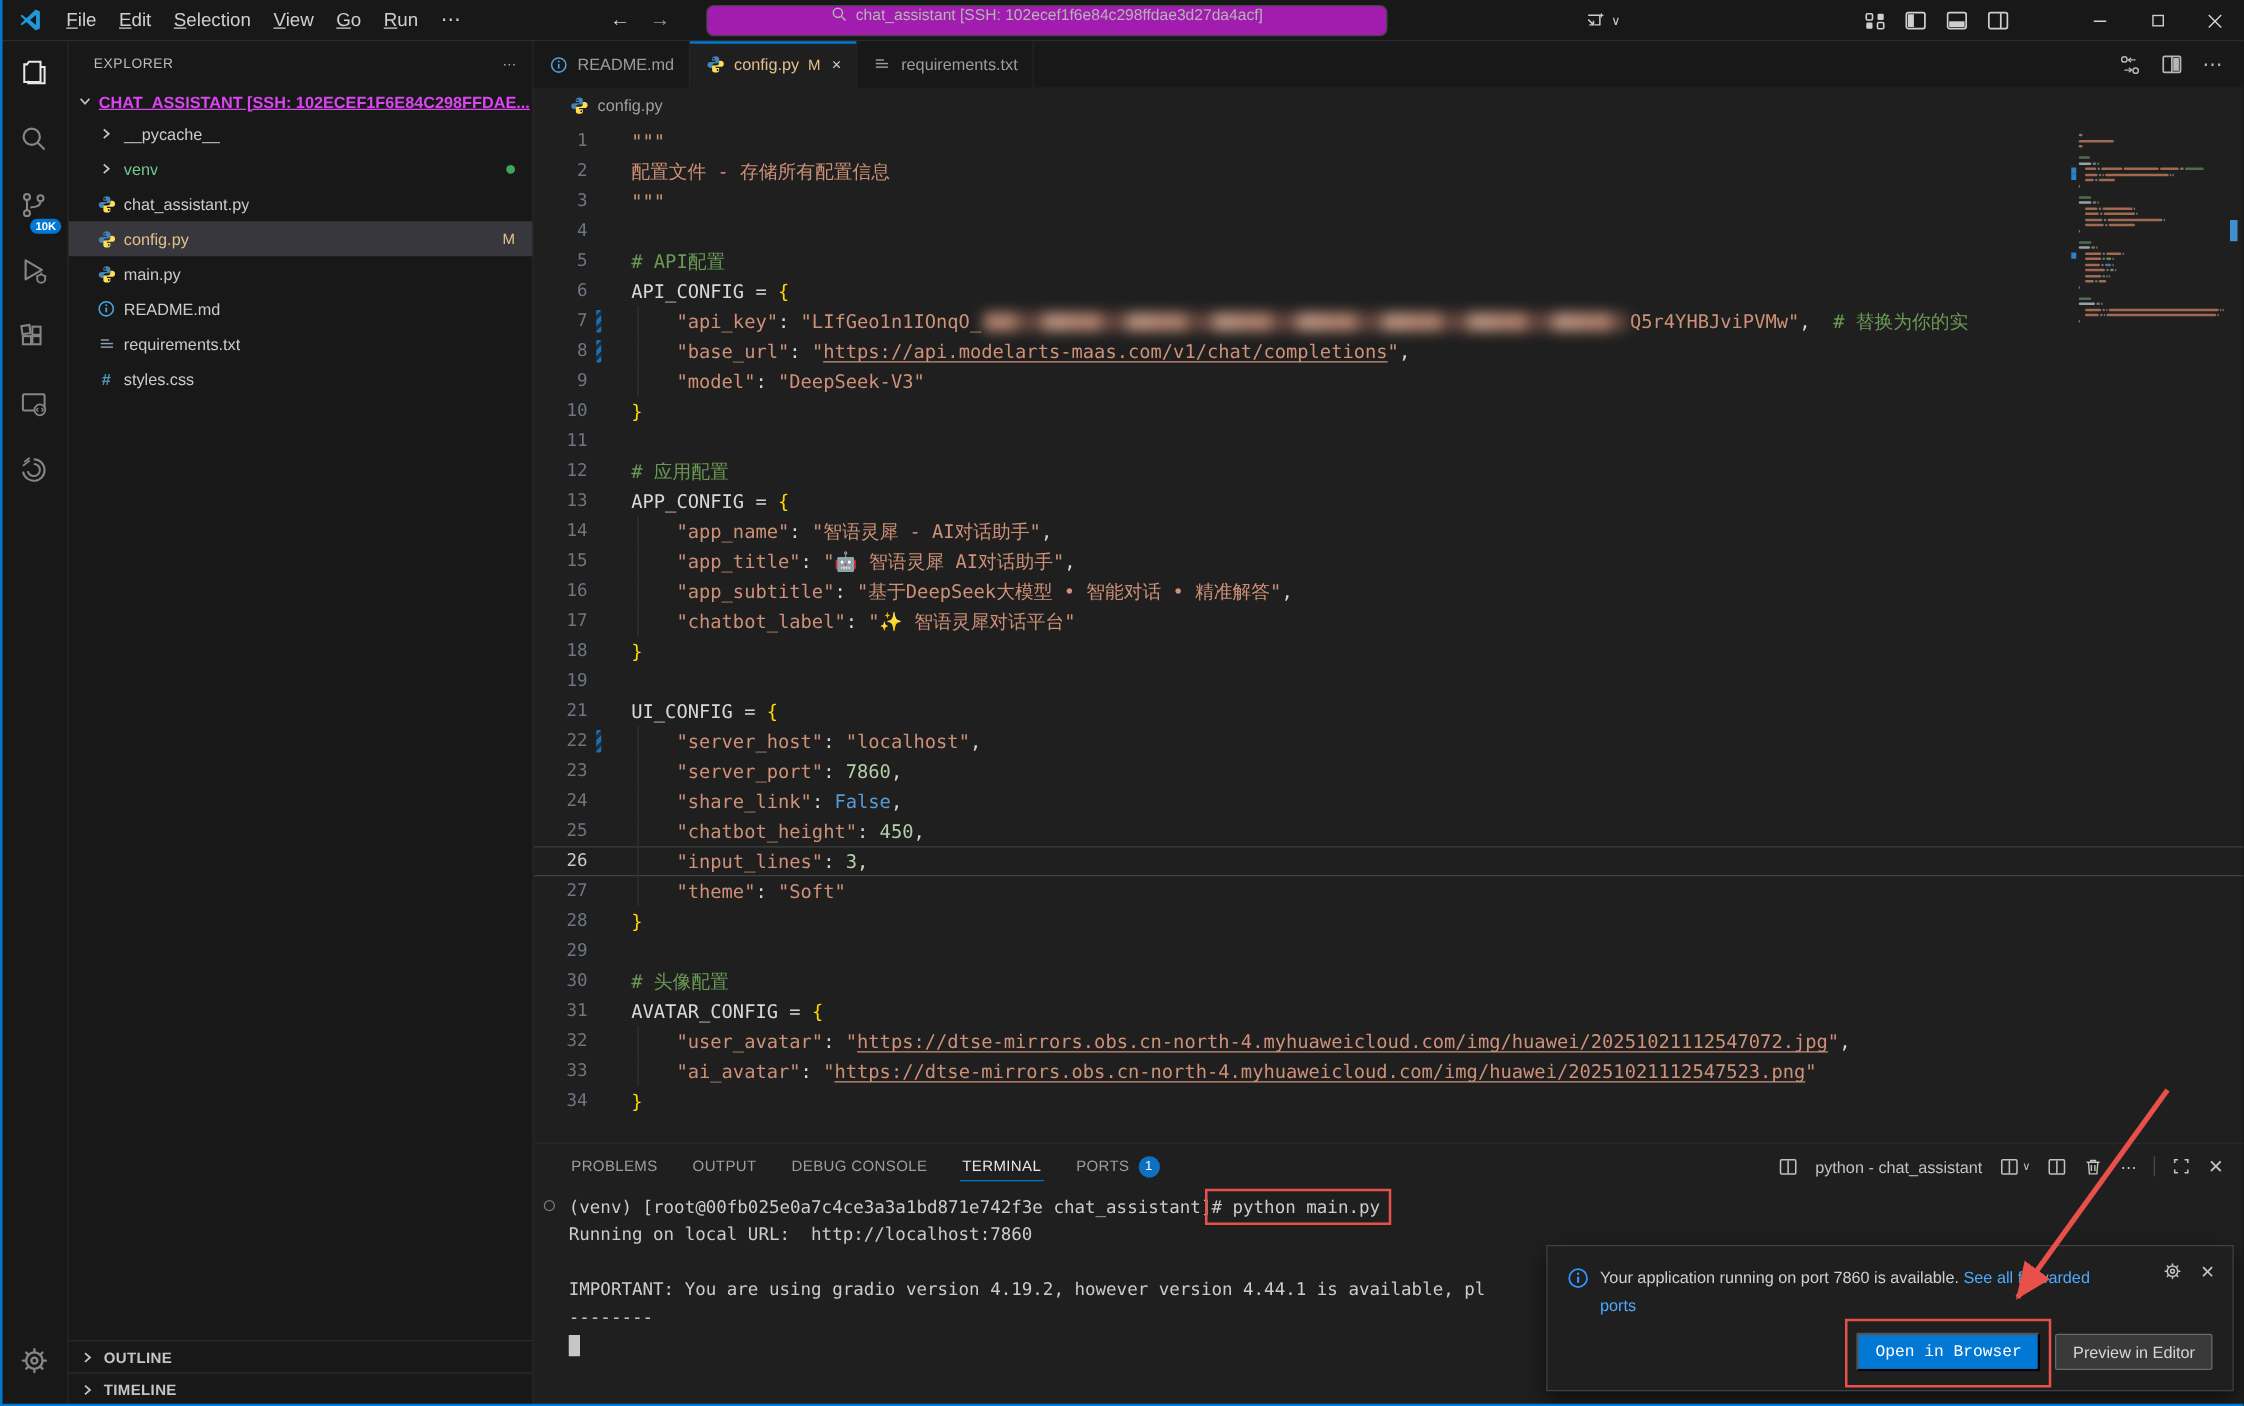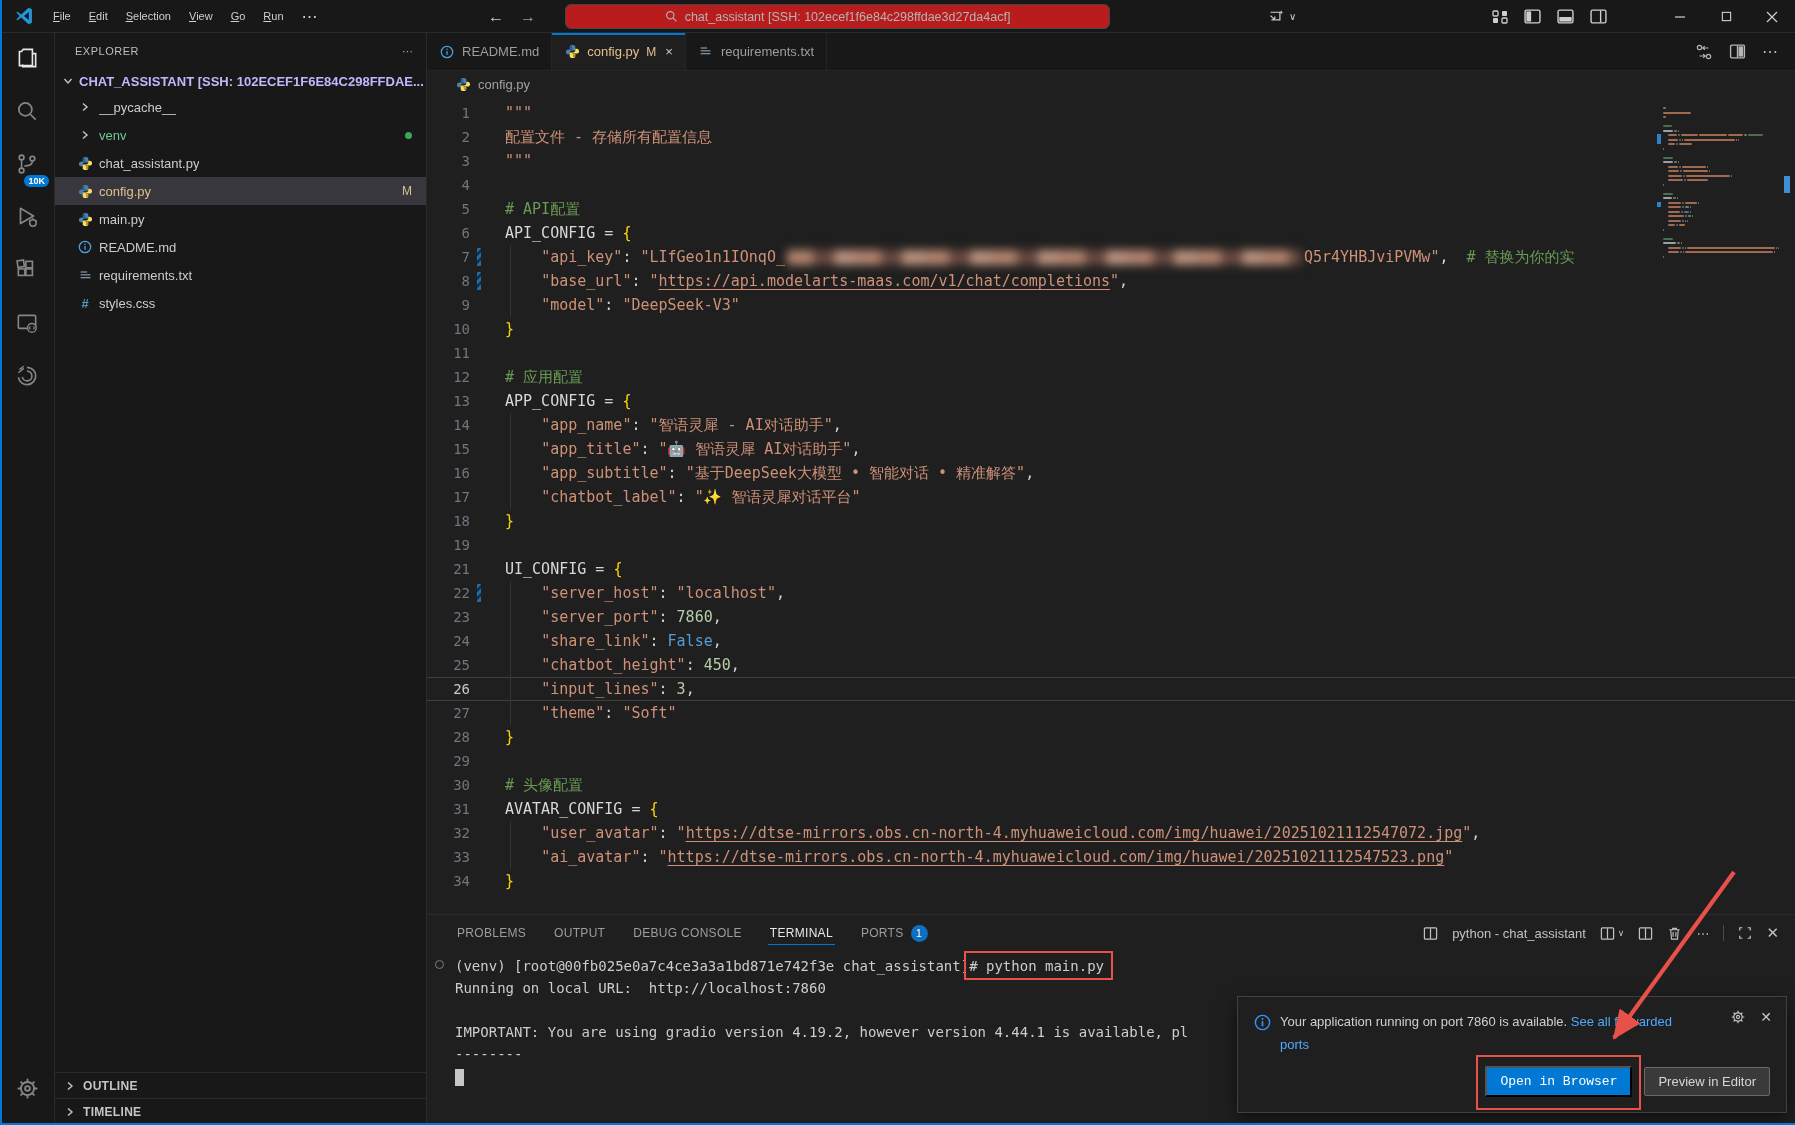--- a/index.html
+++ b/index.html
@@ -9,28 +9,28 @@
     font-family:"Liberation Sans", sans-serif; color:#cccccc; overflow:hidden;
   }
   .edge{ position:absolute; background:#0078d4; z-index:90; }
   .edge-left{ left:0; top:0; width:2px; height:100%; }
   .edge-bottom{ left:0; bottom:0; width:100%; height:2px; }
 
   
   .titlebar{ position:relative; height:33px; background:#181818; border-bottom:1px solid #2b2b2b;
     display:flex; align-items:center; }
   .vscode-logo{ width:20px; height:20px; margin:0 10px 0 14px; flex:none; }
-  .menus{ display:flex; font-size:11px; color:#cfcfcf; }
+  .menus{ display:flex; font-size:15px; color:#cfcfcf; }
   .menu-item{ display:block; padding:4px 9px; border-radius:5px; cursor:default; }
   .menu-item::first-letter{ text-decoration:underline; }
   .menu-ellipsis{ padding:4px 9px; color:#cfcfcf; letter-spacing:1px; }
   .nav-arrows{ position:absolute; left:488px; top:0; height:33px; display:flex; align-items:center; gap:16px; color:#cfcfcf; font-size:16px; }
   .nav-arrows .dim{ color:#9a9a9a; }
-  .searchbox{ position:absolute; left:565px; top:4px; width:545px; height:25px; background:#b91c1c;
-    border:1px solid #454545; border-radius:6px; display:flex; align-items:center; justify-content:center;
+  .searchbox{ position:absolute; left:565px; top:4px; width:545px; height:25px; background:#a21caf;
+    border:1px solid #454545; border-radius:6px; display:flex; justify-content:center;
     gap:7px; color:#b4b4b4; font-size:12.5px; }
   .cast-group{ position:absolute; left:1268px; top:0; height:33px; display:flex; align-items:center; gap:4px; color:#cfcfcf; }
   .layout-group{ position:absolute; left:1492px; top:0; height:33px; display:flex; align-items:center; gap:16px; }
   .win-controls{ position:absolute; right:0; top:0; height:33px; display:flex; }
   .win-btn{ width:46px; height:33px; display:flex; align-items:center; justify-content:center; }
 
   
   .body{ display:flex; height:1091px; }
 
   .activitybar{ width:55px; background:#181818; border-right:1px solid #2b2b2b;
@@ -39,22 +39,22 @@
   .ab-icon.active{ color:#e7e7e7; }
   .ab-badge{ position:absolute; right:-6px; bottom:-4px; background:#0078d4; color:#fff; font-size:9px;
     padding:1px 4px; border-radius:8px; font-weight:bold; }
   .ab-spacer{ flex:1; }
   .ab-gear{ margin-bottom:16px; }
 
   
   .sidebar{ width:372px; background:#181818; border-right:1px solid #2b2b2b; display:flex; flex-direction:column; flex:none; }
   .sb-header{ height:36px; display:flex; align-items:center; padding:0 12px 0 20px; font-size:11px; color:#bdbdbd; letter-spacing:.5px; }
   .sb-header .more{ margin-left:auto; color:#aaa; letter-spacing:1px; }
-  .sb-root{ height:24px; display:flex; align-items:center; gap:4px; padding-left:6px; font-size:13px; font-weight:bold; color:#c4b5fd;
-    white-space:nowrap; overflow:hidden; }
+  .sb-root{ height:24px; display:flex; align-items:center; gap:4px; padding-left:6px; font-size:13px; font-weight:bold; color:#d946ef;
+    white-space:nowrap; overflow:hidden;text-decoration:underline; }
   .tree{ font-size:13px; }
   .tree-row{ position:relative; height:28px; display:flex; align-items:center; gap:6px; padding-left:22px; color:#cccccc; white-space:nowrap; }
   .tree-row.selected{ background:#343b41; background:#37373d; }
   .tree-row .label{ overflow:hidden; text-overflow:ellipsis; }
   .tree-row.green .label{ color:#73c991; }
   .tree-row.modified .label{ color:#e2c08d; }
   .tree-row .right-badge{ position:absolute; right:14px; color:#e2c08d; font-size:12px; }
   .tree-row .green-dot{ position:absolute; right:14px; width:7px; height:7px; border-radius:50%; background:#3fa45c; }
   .file-ic{ width:16px; height:16px; flex:none; display:flex; align-items:center; justify-content:center; }
   .hash-ic{ color:#519aba; font-weight:bold; font-size:13px; }

